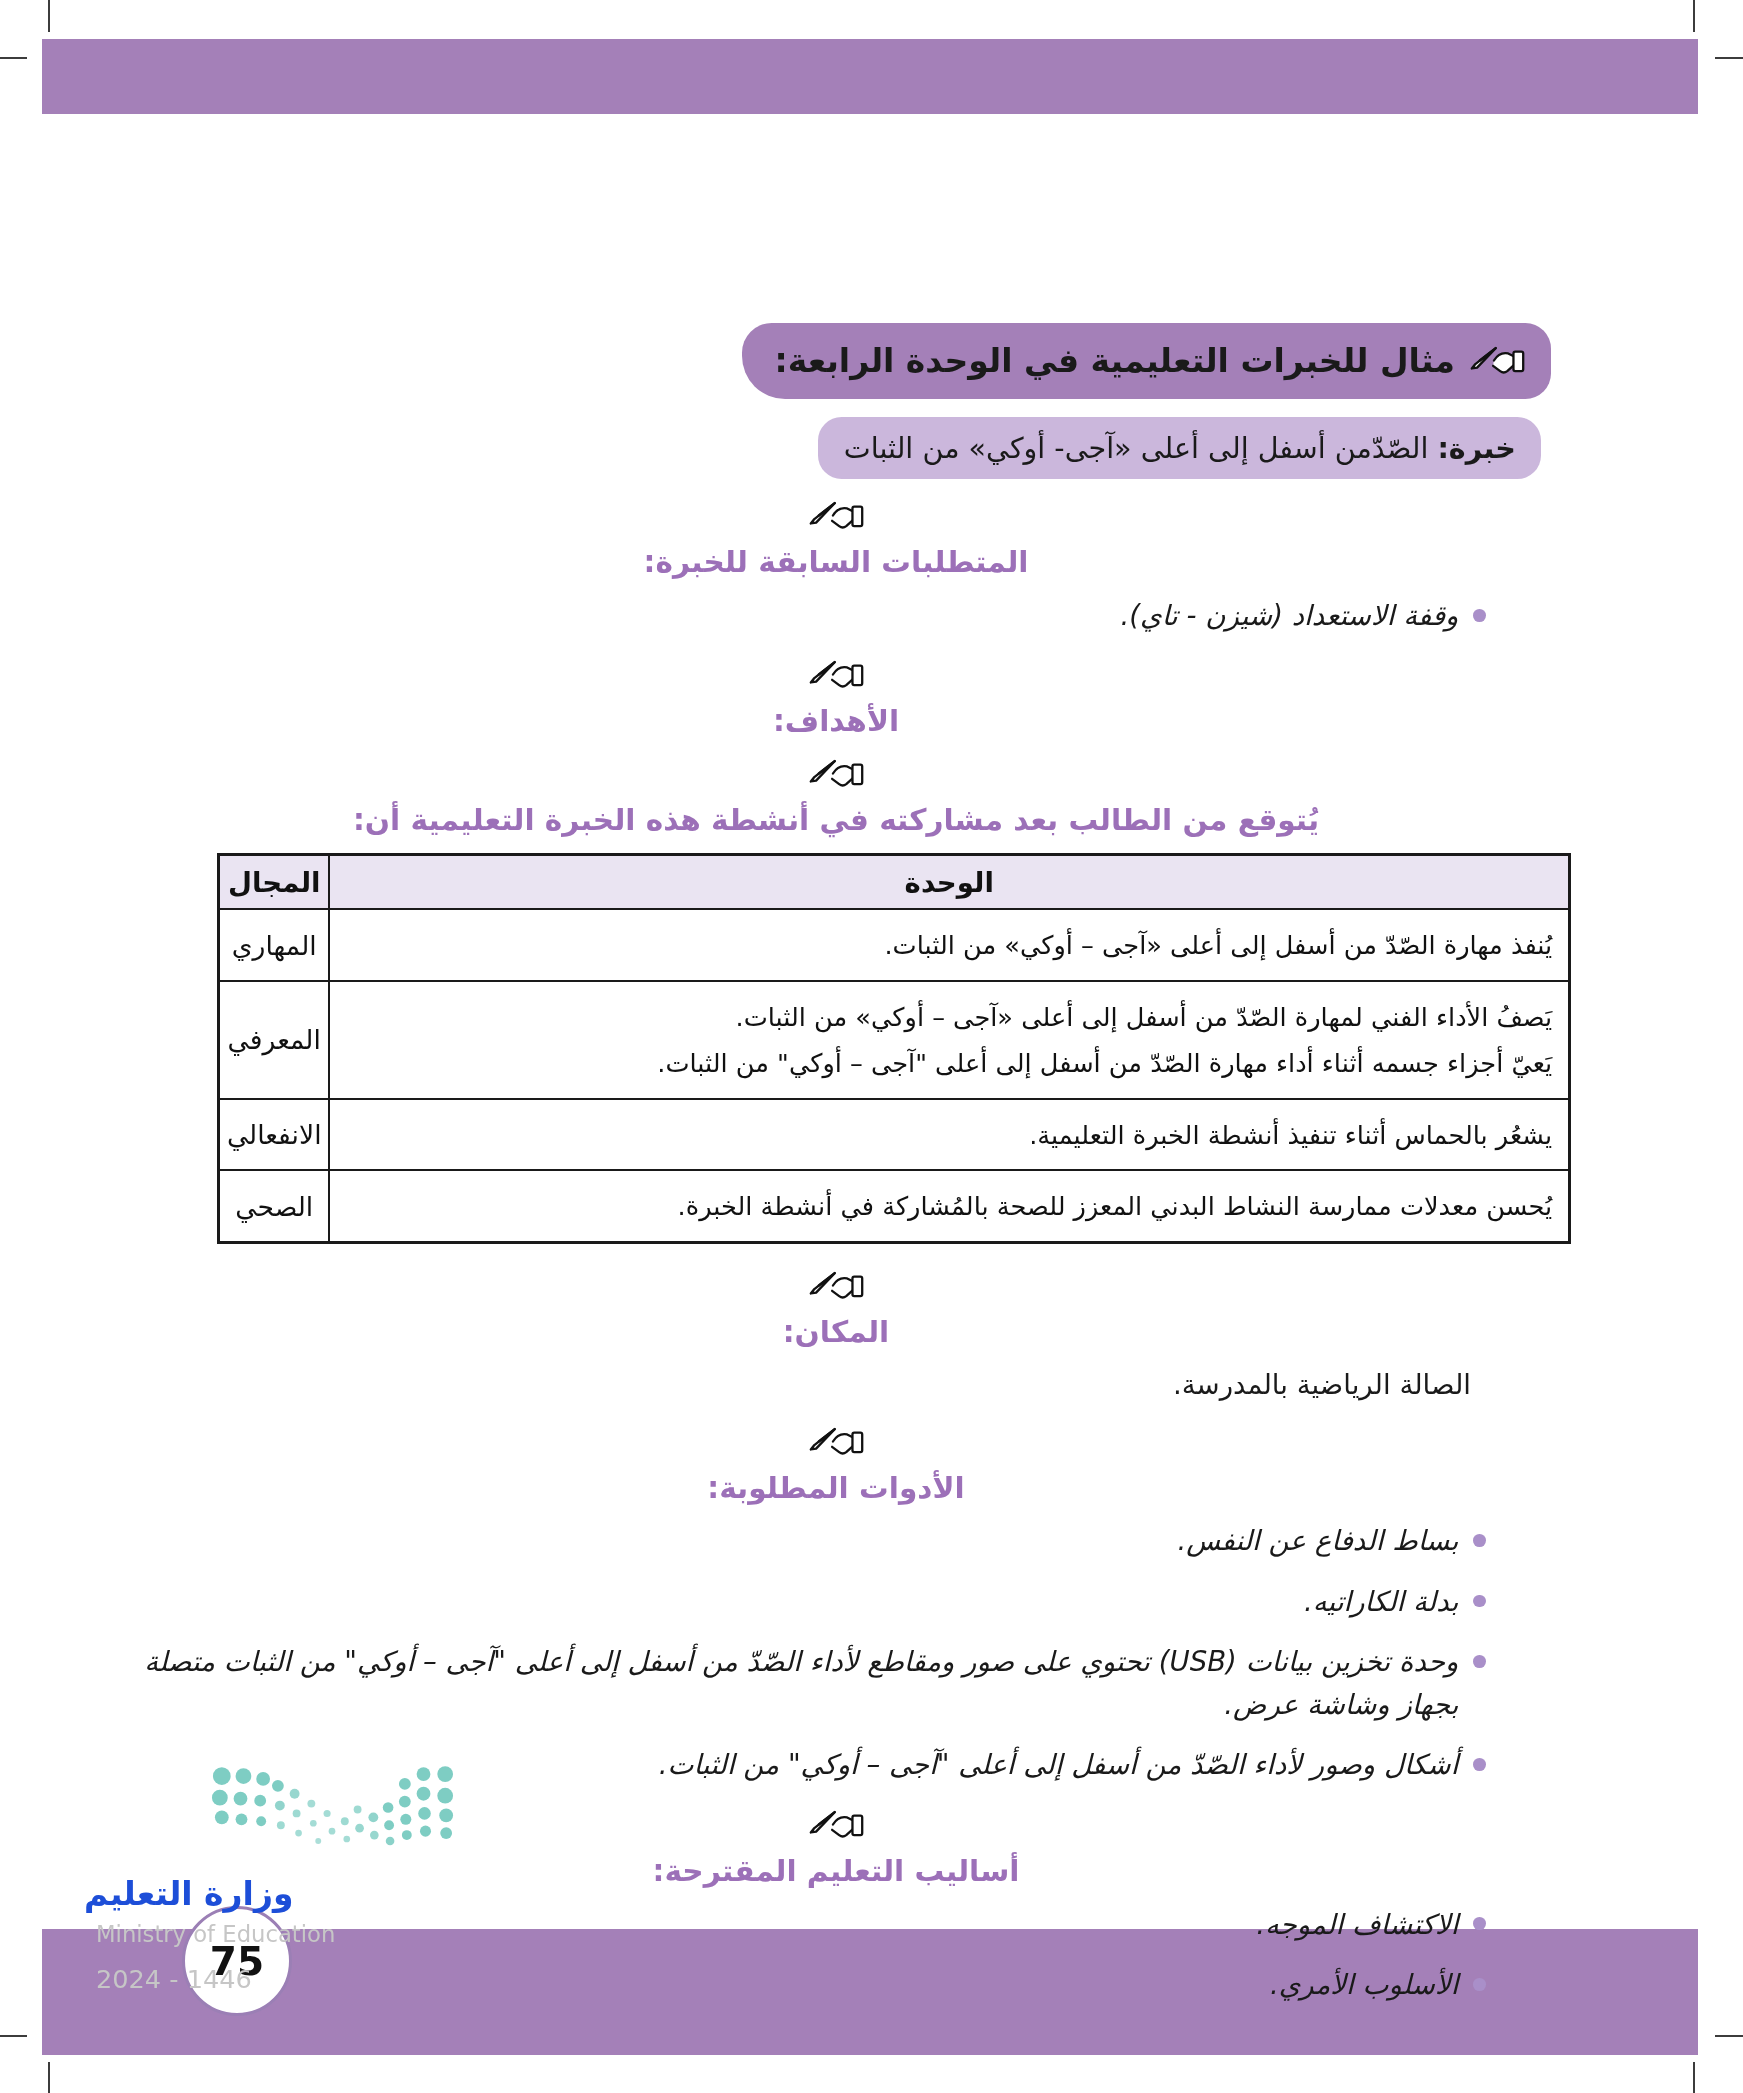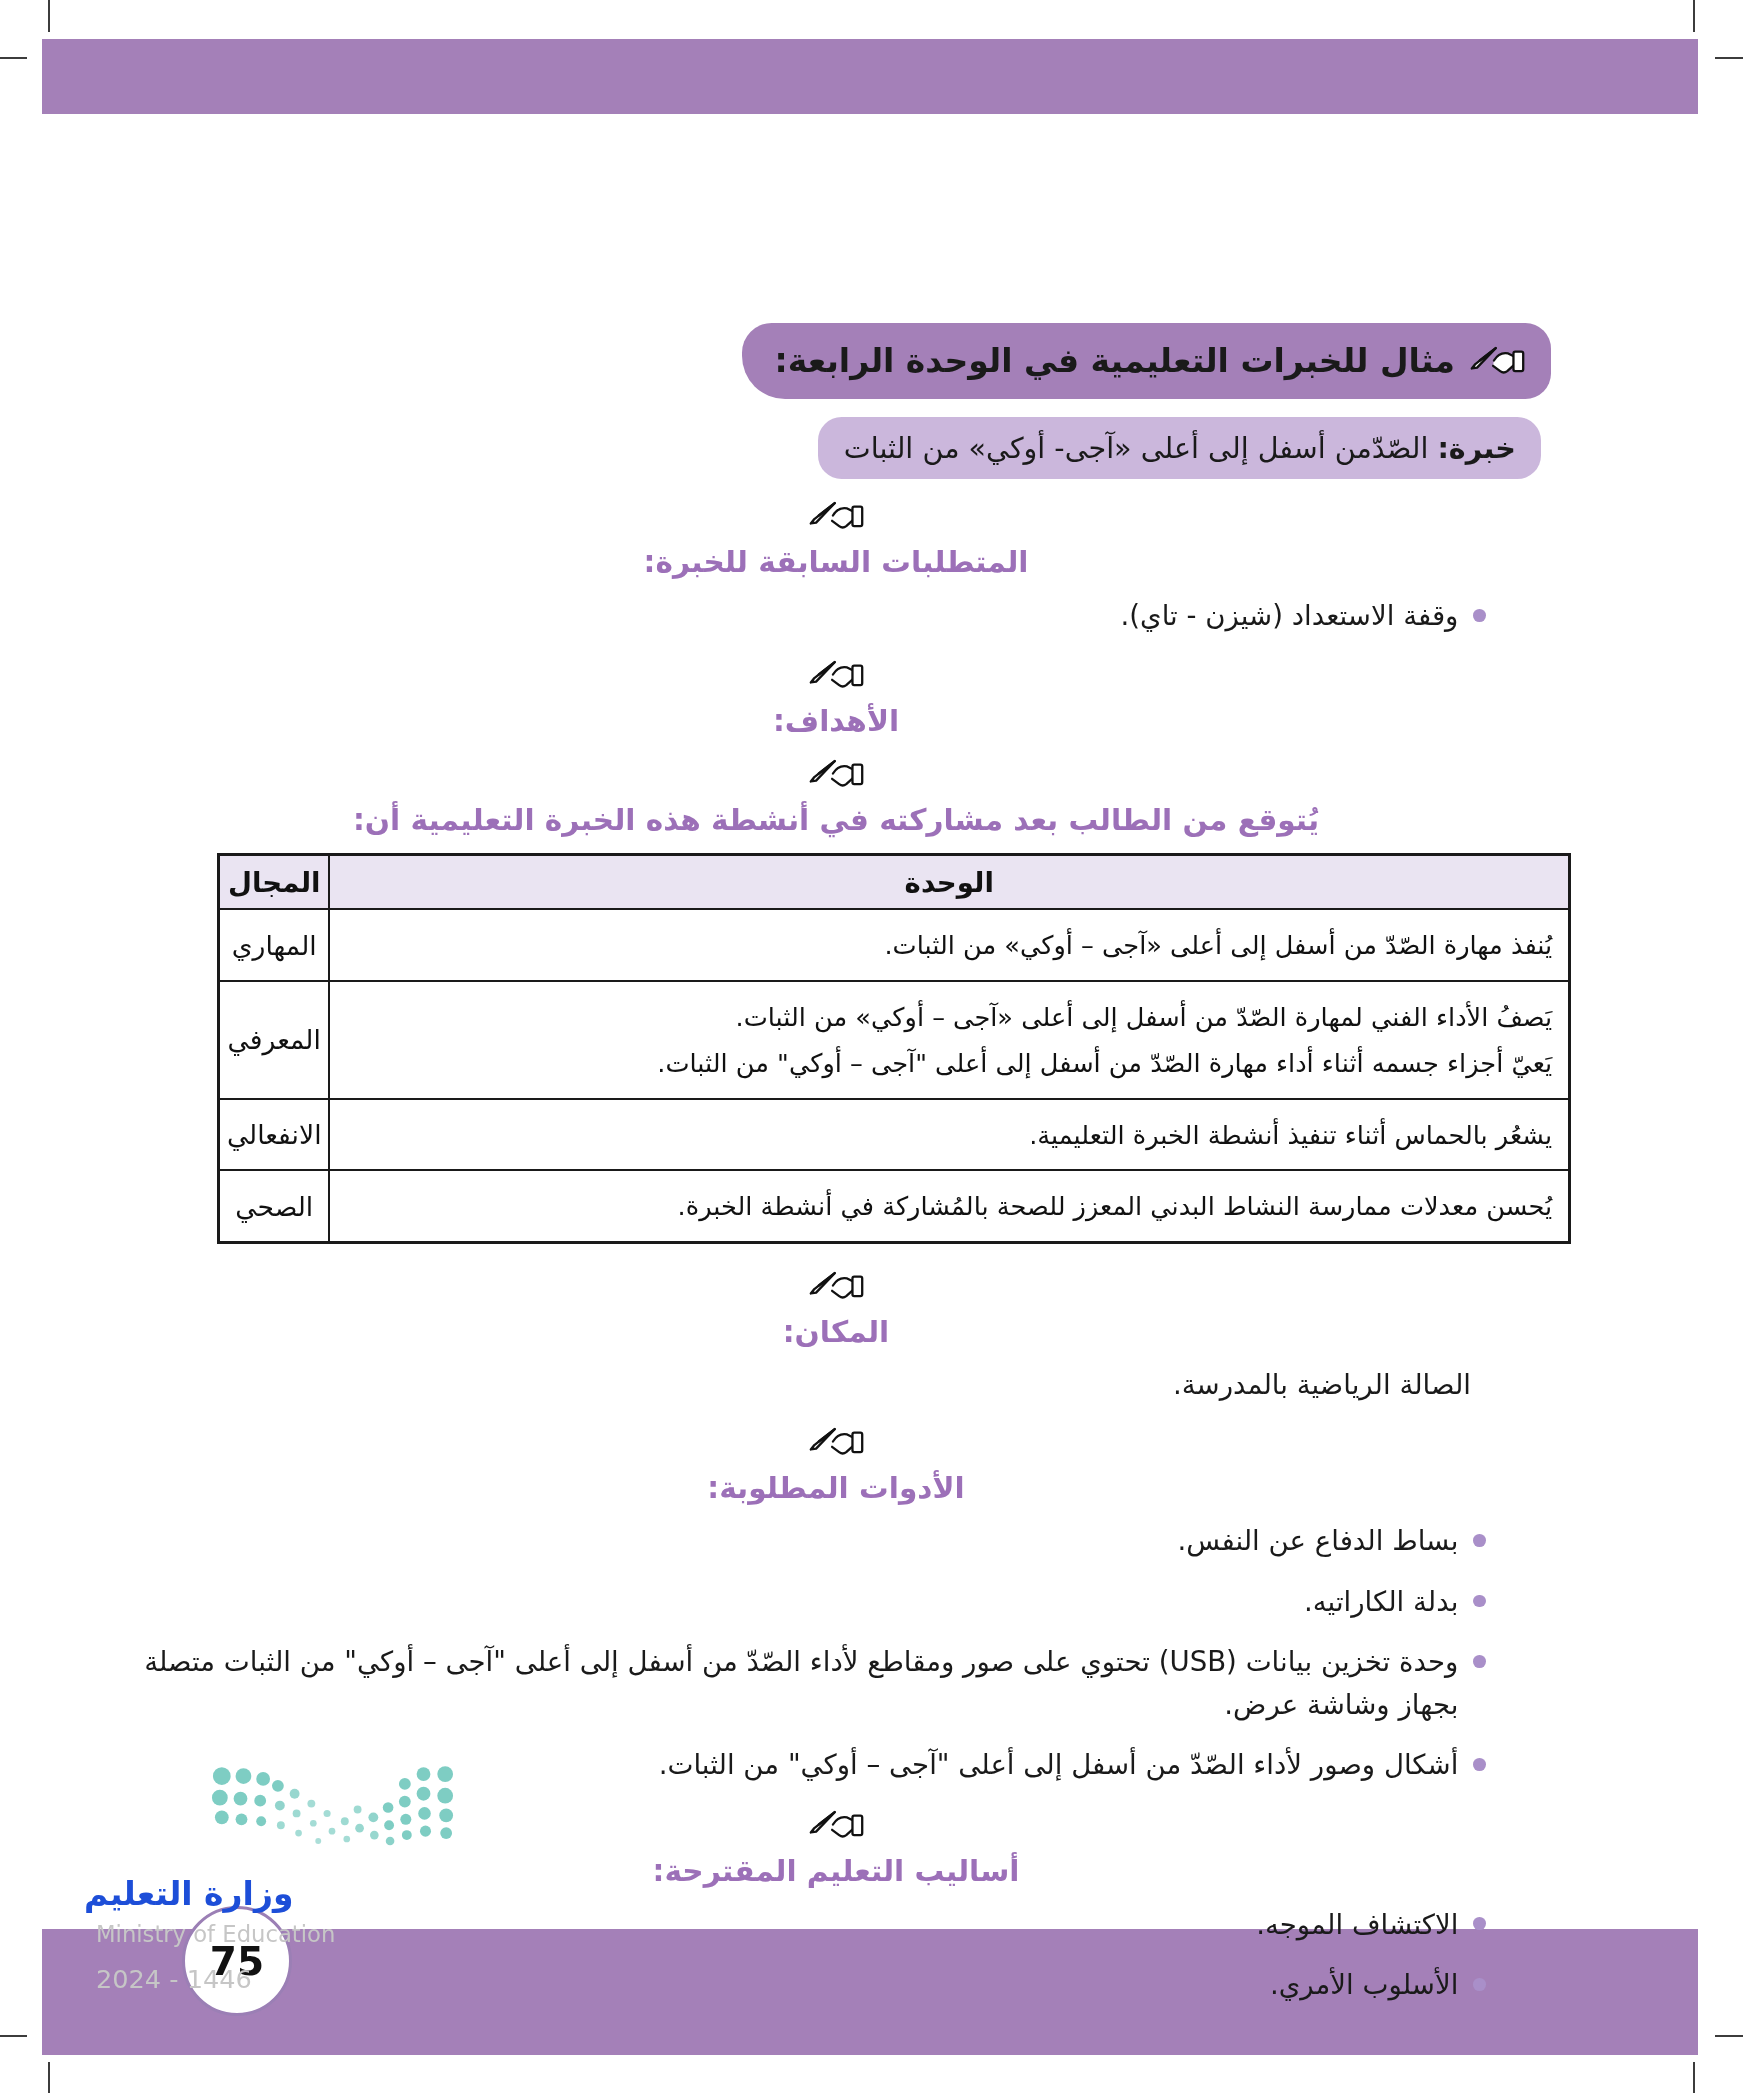--- a/index.html
+++ b/index.html
@@ -27,21 +27,21 @@
     padding:13.8px 25.6px; margin:0 29.6px 17.7px 0; font-size:28.6px; color:#1a1a1a; }
   .subtitle-box b { font-weight:bold; }
 
   .heading { display:flex; align-items:center; gap:9.9px; margin:0 71px 15.8px 0;flex-direction:column; }
   .heading .ht { font-size:29.6px; font-weight:bold; color:#9c70b8; }
 
   .pen-icon { flex:0 0 auto; width:57px; height:39px; }
   .pen-icon path, .pen-icon rect, .pen-icon line { stroke:#111; fill:none; stroke-width:2.6; stroke-linejoin:round; stroke-linecap:round; }
   .pen-icon .fillw { fill:#fff; }
 
-  .bullet-item { display:flex; align-items:flex-start; gap:14.8px; margin:0 85px 17.7px 0; font-size:27.6px; color:#1a1a1a; line-height:1.55; }
+  .bullet-item { display:flex; align-items:flex-start; gap:14.8px; margin:0 85px 17.7px 0; font-size:27.6px; color:#1a1a1a; line-height:1.55;font-style:italic; }
   .dot { flex:0 0 auto; width:12.8px; height:12.8px; border-radius:50%; background:#a98fc9; margin-top:13.8px; }
   .plain-line { margin:0 100px 15.8px 0; font-size:27.6px; color:#1a1a1a; line-height:1.5; }
   .nowrap { white-space:nowrap; }
 
   
   table.obj { border-collapse:collapse; width:1354px; margin:5.9px 0 21.7px auto; direction:rtl; }
   table.obj th, table.obj td { border:2px solid #1a1a1a; }
   table.obj { border:3px solid #1a1a1a; }
   table.obj thead th { background:#eae4f2; font-size:27.6px; font-weight:bold; color:#111; height:55px; }
   th.obj-head { width:1243px; }

